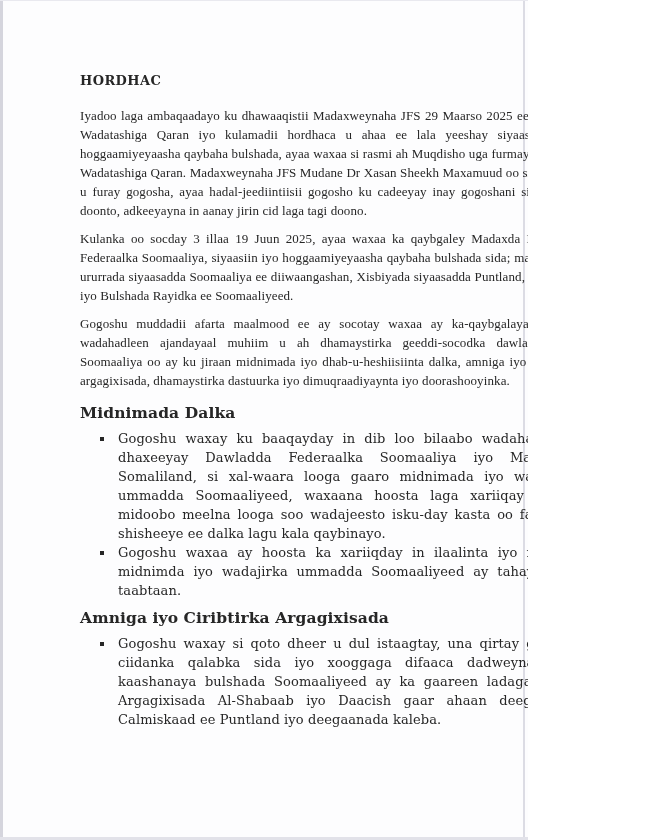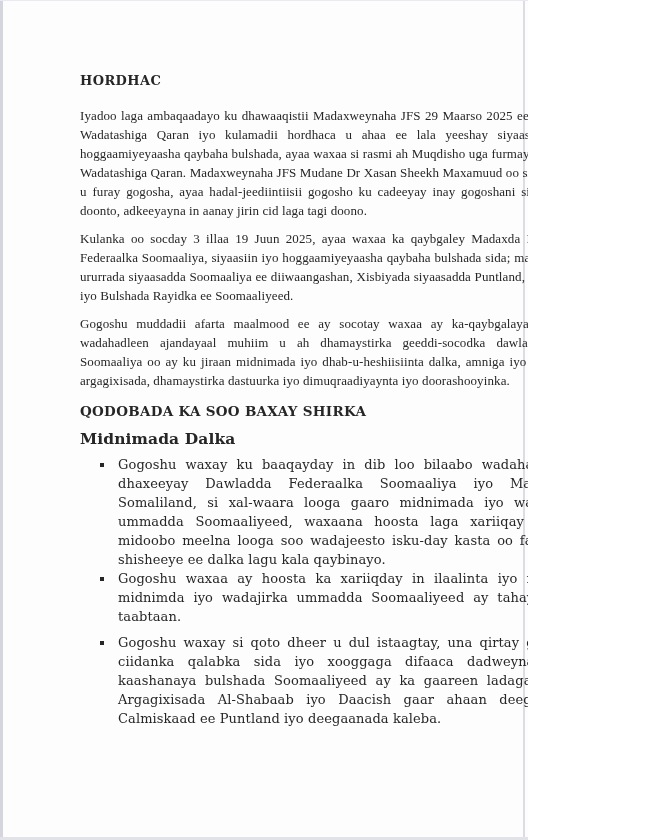--- a/index.html
+++ b/index.html
@@ -95,37 +95,37 @@
   <div class="content">
 
     <h1 class="h-top">HORDHAC</h1>
 
     <p class="para">Iyadoo laga ambaqaadayo ku dhawaaqistii Madaxweynaha JFS 29 Maarso 2025 ee Gogosha Wadatashiga Qaran iyo kulamadii hordhaca u ahaa ee lala yeeshay siyaasiinta iyo hoggaamiyeyaasha qaybaha bulshada, ayaa waxaa si rasmi ah Muqdisho uga furmay Gogosha Wadatashiga Qaran. Madaxweynaha JFS Mudane Dr Xasan Sheekh Maxamuud oo si rasmi ah u furay gogosha, ayaa hadal-jeediintiisii gogosho ku cadeeyay inay gogoshani sii furnaan doonto, adkeeyayna in aanay jirin cid laga tagi doono.</p>
 
     <p class="para">Kulanka oo socday 3 illaa 19 Juun 2025, ayaa waxaa ka qaybgaley Madaxda Dawladda Federaalka Soomaaliya, siyaasiin iyo hoggaamiyeyaasha qaybaha bulshada sida; madax hore, ururrada siyaasadda Soomaaliya ee diiwaangashan, Xisbiyada siyaasadda Puntland, Culimada iyo Bulshada Rayidka ee Soomaaliyeed.</p>
 
     <p class="para last-intro">Gogoshu muddadii afarta maalmood ee ay socotay waxaa ay ka-qaybgalayaasha uga wadahadleen ajandayaal muhiim u ah dhamaystirka geeddi-socodka dawlad dhiska Soomaaliya oo ay ku jiraan midnimada iyo dhab-u-heshiisiinta dalka, amniga iyo ciribtirka argagixisada, dhamaystirka dastuurka iyo dimuqraadiyaynta iyo doorashooyinka.</p>
 
-    <h2 class="h-section">QODOBADA KA SOO BAXAY SHIRKA</h2>
 
     <h3 class="h-sub">Midnimada Dalka</h3>
 
     <ul class="bullets">
       <li>
         <span class="bullet-marker"></span>
         <span>Gogoshu waxay ku baaqayday in dib loo bilaabo wadahaladii u dhaxeeyay Dawladda Federaalka Soomaaliya iyo Maamulka Somaliland, si xal-waara looga gaaro midnimada iyo wadajirka ummadda Soomaaliyeed, waxaana hoosta laga xariiqay in loo midoobo meelna looga soo wadajeesto isku-day kasta oo faragelin shisheeye ee dalka lagu kala qaybinayo.</span>
       </li>
       <li>
         <span class="bullet-marker"></span>
         <span>Gogoshu waxaa ay hoosta ka xariiqday in ilaalinta iyo xoojinta midnimda iyo wadajirka ummadda Soomaaliyeed ay tahay lama-taabtaan.</span>
       </li>
     </ul>
 
     <div class="spacer-after-list"></div>
 
+    <h3 class="h-sub">Amniga iyo Ciribtirka Argagixisada</h3>
 
     <ul class="bullets">
       <li>
         <span class="bullet-marker"></span>
         <span>Gogoshu waxay si qoto dheer u dul istaagtay, una qirtay guulaha ciidanka qalabka sida iyo xooggaga difaaca dadweynaha oo kaashanaya bulshada Soomaaliyeed ay ka gaareen ladagaallanka Argagixisada Al-Shabaab iyo Daacish gaar ahaan deegaanada Calmiskaad ee Puntland iyo deegaanada kaleba.</span>
       </li>
     </ul>
 
   </div>
 

